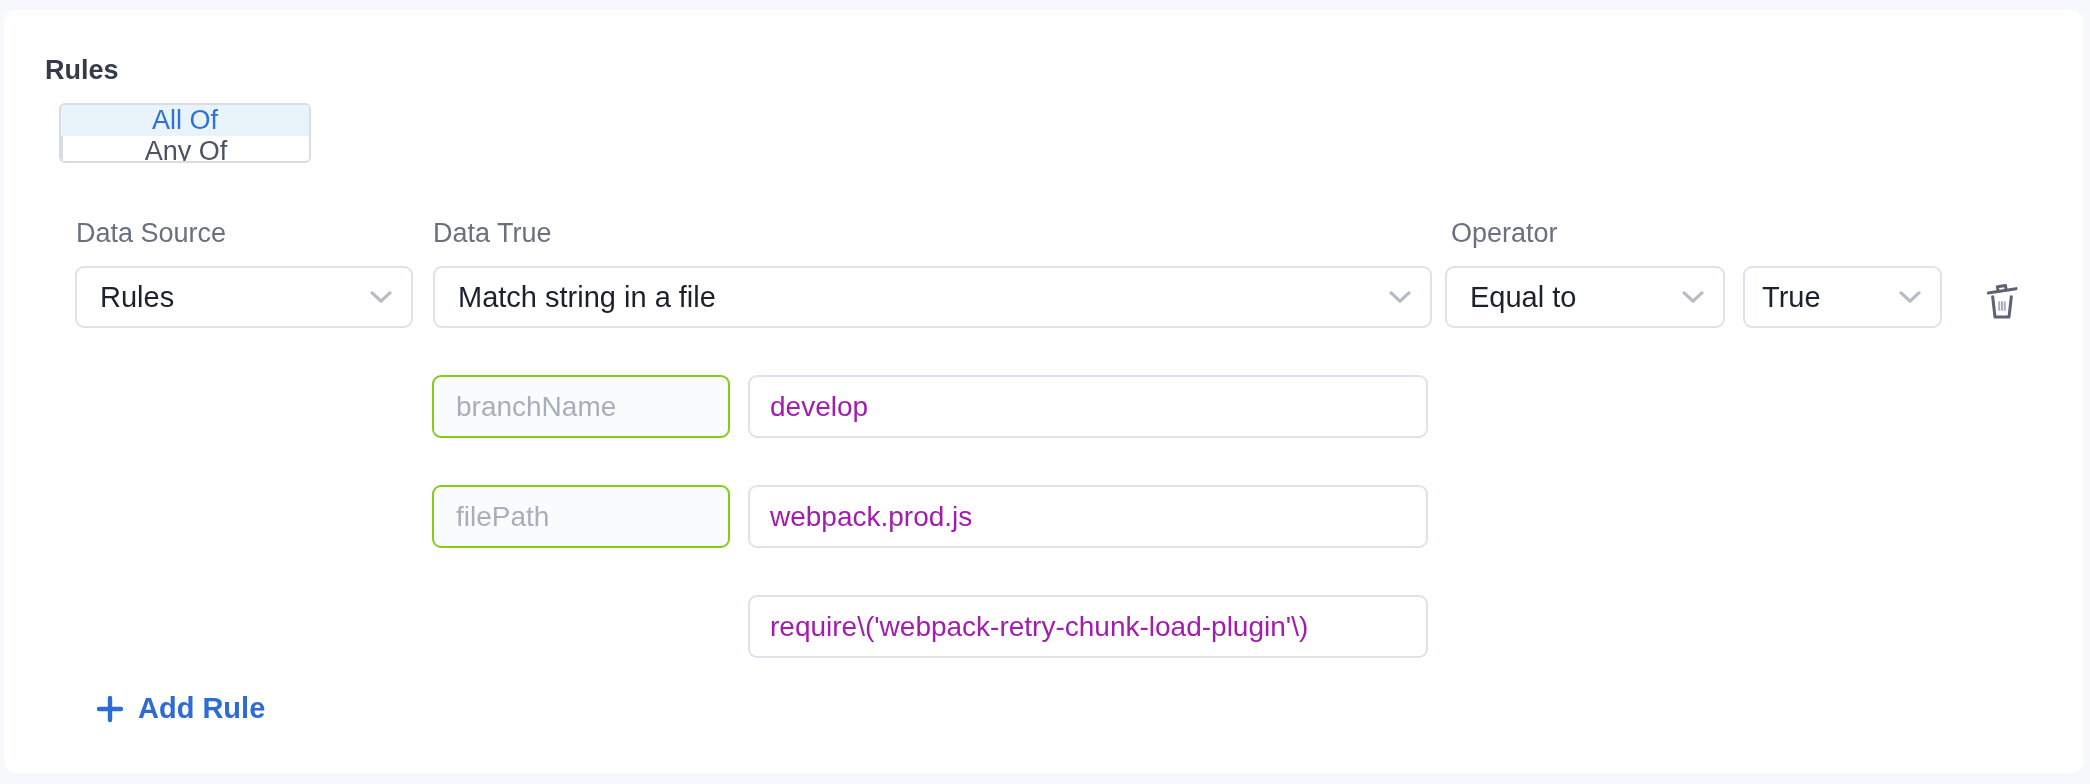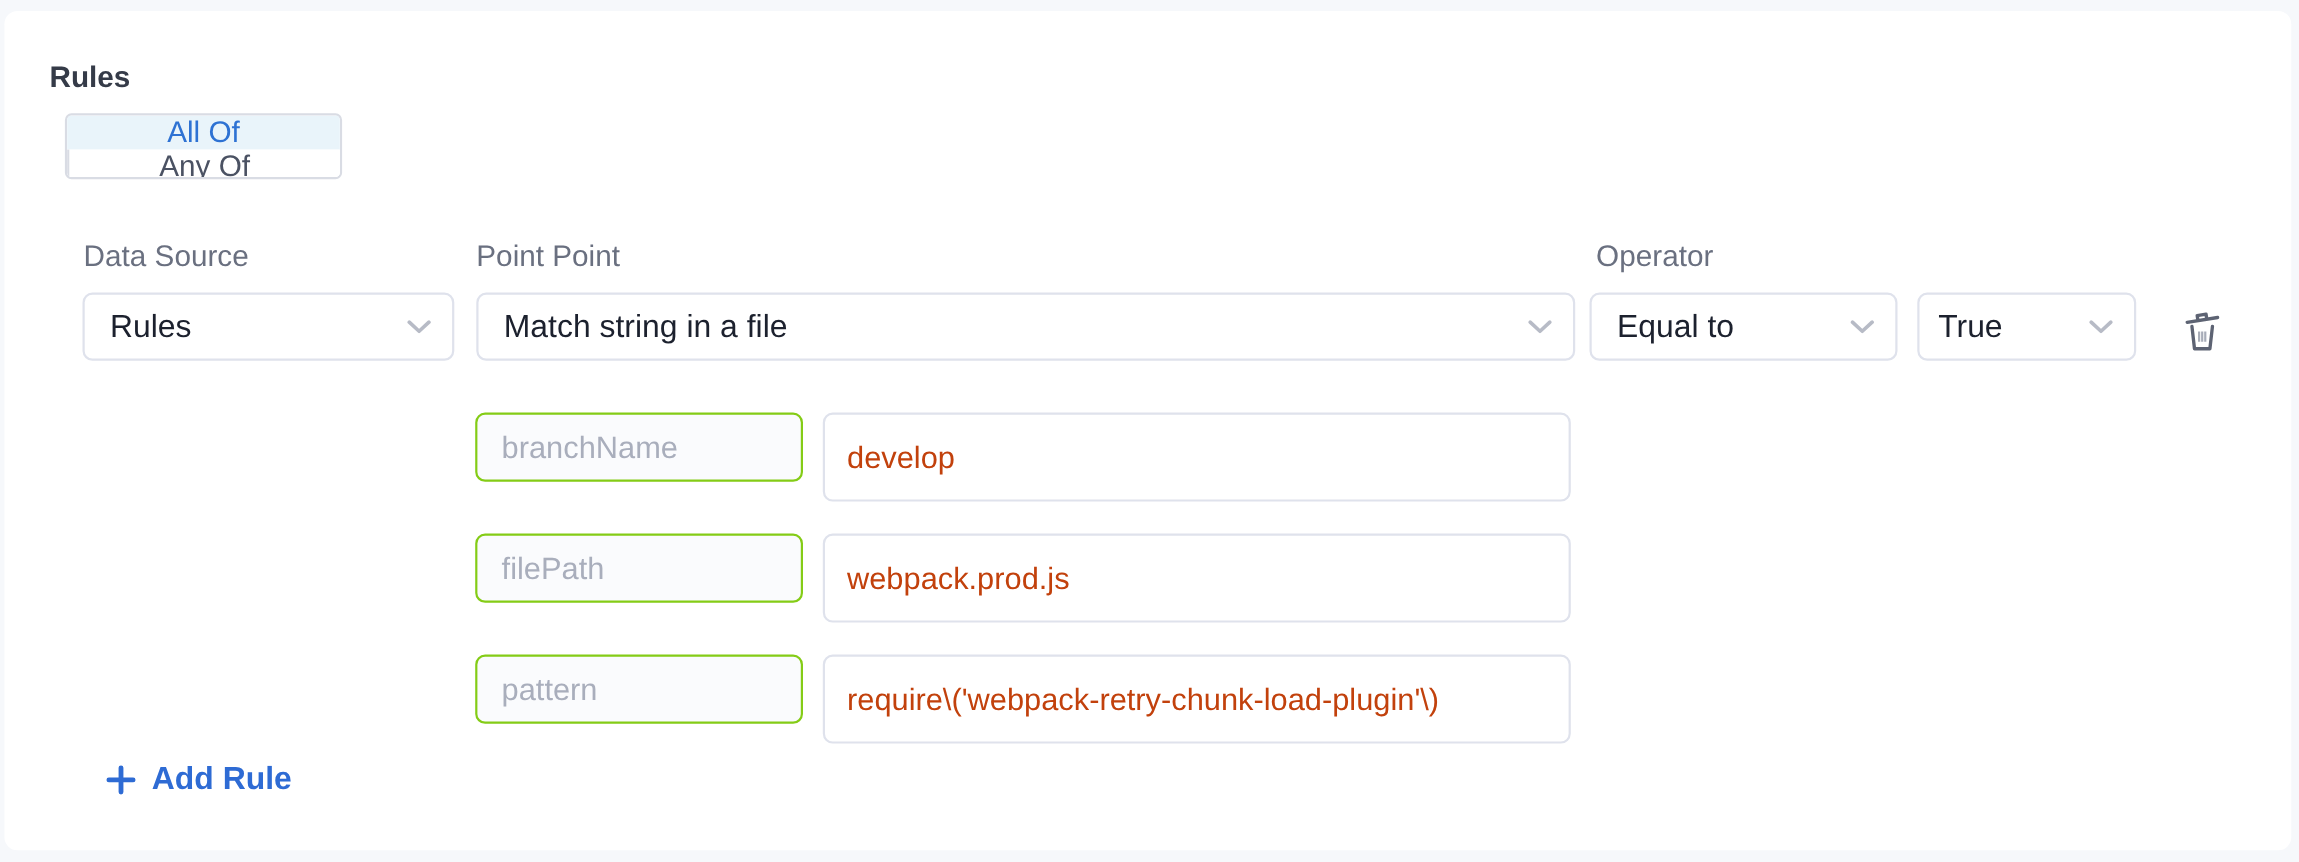--- a/index.html
+++ b/index.html
@@ -75,25 +75,25 @@
 
   .param-name {
     position: absolute; left: 428px; width: 298px; height: 63px;
     background: #fafbfd;
     border: 2px solid #84cc16; border-radius: 9px;
     display: flex; align-items: center; padding-left: 22px;
     font-size: 28px; color: #a9aebc;
     white-space: nowrap;
   }
   .param-value {
-    position: absolute; left: 744px; width: 680px; height: 81px;
+    position: absolute; left: 744px; width: 680px; height: 63px;
     background: #ffffff;
     border: 2px solid #dfe2ec; border-radius: 9px;
     padding: 0 20px;
-    font-size: 28px; color: #c2410c;
+    font-size: 28px; color: #a21caf;
     font-family: "Liberation Sans", sans-serif;
     outline: none;
   }
   .row-0 { top: 365px; }
   .row-1 { top: 475px; }
   .row-2 { top: 585px; }
 
   .add-rule {
     position: absolute; left: 85px; top: 678px;
     display: flex; align-items: center; gap: 13px;
@@ -109,21 +109,21 @@
 <div class="card">
 
   <div class="rules-heading">Rules</div>
 
   <div class="segmented">
     <div class="seg active">All Of</div>
     <div class="seg inactive">Any Of</div>
   </div>
 
   <div class="field-label lbl-source">Data Source</div>
-  <div class="field-label lbl-point">Point Point</div>
+  <div class="field-label lbl-point">Data True</div>
   <div class="field-label lbl-operator">Operator</div>
 
   <div class="select sel-source">
     <span class="select-text">Rules</span>
     <svg class="chev" width="22" height="13" viewBox="0 0 16 9" fill="none">
       <path d="M1.5 1.5 L8 7.5 L14.5 1.5" stroke="#b7bbc6" stroke-width="2.4" stroke-linecap="round" stroke-linejoin="round"></path>
     </svg>
   </div>
 
   <div class="select sel-point">
@@ -159,21 +159,20 @@
       <line x1="19.4" y1="20" x2="19.4" y2="28" stroke="#a7acb8" stroke-width="1.7"></line>
     </svg>
   </button>
 
   <div class="param-name row-0">branchName</div>
   <input class="param-value row-0" type="text" value="develop" style="">
 
   <div class="param-name row-1">filePath</div>
   <input class="param-value row-1" type="text" value="webpack.prod.js" style="">
 
-  <div class="param-name row-2">pattern</div>
   <input class="param-value row-2" type="text" value="require\('webpack-retry-chunk-load-plugin'\)" style="">
 
   <button class="add-rule">
     <svg width="30" height="30" viewBox="0 0 30 30" fill="none">
       <path d="M15 4 V26 M4 15 H26" stroke="#2e6bd4" stroke-width="4.4" stroke-linecap="round"></path>
     </svg>
     <span>Add Rule</span>
   </button>
 
 </div>

